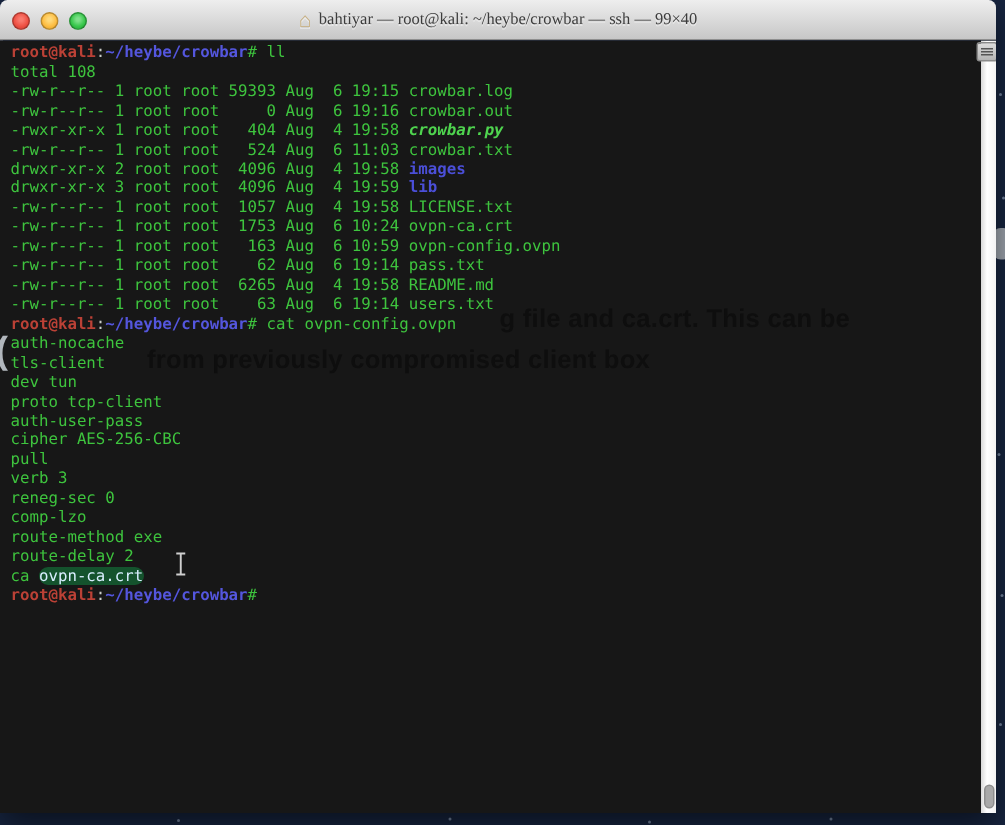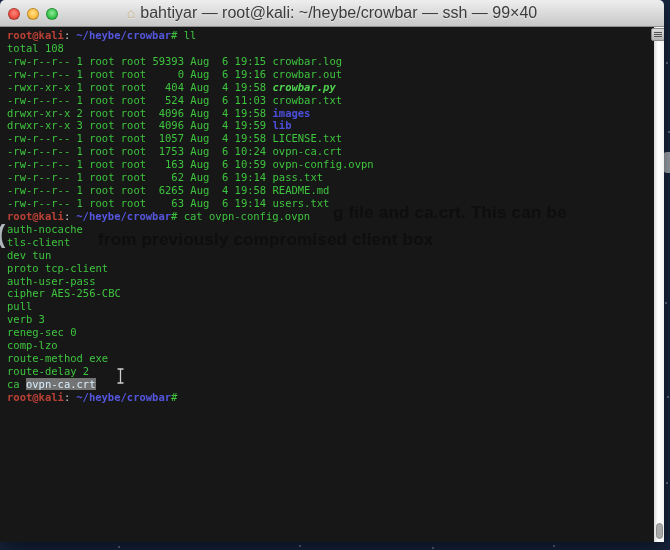--- a/index.html
+++ b/index.html
@@ -20,21 +20,21 @@
               background:linear-gradient(#eeeeee,#c7c7c7);
               border-bottom:1px solid #8f8f8f;
               display:flex; align-items:center; }
   .lights { position:absolute; left:8px; top:0; height:27px; display:flex; align-items:center; gap:7px; }
   .light { width:12px; height:12px; border-radius:50%; border:1px solid rgba(0,0,0,.25); }
   .light.red    { background:radial-gradient(circle at 50% 40%, #f97a6e 15%, #ee4f42 60%, #c63a2e); }
   .light.yellow { background:radial-gradient(circle at 50% 40%, #ffd97a 15%, #fdbc40 60%, #d99c27); }
   .light.green  { background:radial-gradient(circle at 50% 40%, #7fe08a 15%, #35c649 60%, #27a439); }
   .title-wrap { margin:0 auto; display:flex; align-items:center; gap:5px; }
   .proxy-home { font-size:14px; line-height:14px; color:#c6ad7c; text-shadow:0 1px 0 rgba(255,255,255,.5); }
-  .title-text { font-size:16px; color:#3c3c3c; text-shadow:0 1px 0 rgba(255,255,255,.45); white-space:nowrap; }
+  .title-text { font-size:11px; color:#3c3c3c; text-shadow:0 1px 0 rgba(255,255,255,.45); white-space:nowrap;font-family:Liberation Serif, serif; }
 
   
   .terminal { position:absolute; left:0; right:0; top:27px; bottom:0;
               background:#171717; overflow:hidden; }
 
   
   .ghost { position:absolute; z-index:1; color:#0e0e0e; font-weight:bold; font-size:17px;
            white-space:nowrap; filter:blur(.5px); letter-spacing:.2px; }
   .ghost-1 { left:333px; top:176px; }
   .ghost-2 { left:98px;  top:203px; }
@@ -42,23 +42,23 @@
                     color:#ccd2d9; opacity:.85; font-weight:bold; }
 
   .tlines { position:relative; z-index:2; padding:2px 0 0 7px;
             font-family:"DejaVu Sans Mono","Liberation Mono",monospace;
             font-size:10.5px; line-height:12.93px; white-space:pre; }
   .tline { height:12.93px; }
   .c-fg   { color:#3ec43e; }
   .c-exec { color:#4fd44f; font-weight:bold;font-style:italic; }
   .c-red  { color:#bb4136; font-weight:bold;margin-top:24px; }
   .c-gray { color:#c9ccc9; }
-  .c-blue { color:#5456dd; font-weight:bold;margin-left:6px; }
+  .c-blue { color:#5456dd; font-weight:bold; }
   .c-dir  { color:#4b4fd8; font-weight:bold; }
-  .c-sel  { background:#737373; color:#d9efff; }
+  .c-sel  { background:#14532d; color:#d9efff;border-radius:6px; }
 
   .ibeam { position:absolute; z-index:4; left:116px; top:341px; }
 
   
   .scrollbar { position:absolute; z-index:5; right:0; top:0; bottom:0; width:10px;
                background:linear-gradient(90deg,#d9d9d9,#ffffff 40%,#f2f2f2); }
   .scroll-widget { position:absolute; right:-1px; top:1px; width:14px; height:13px;
                    background:linear-gradient(#dcdcdc,#b4b4b4); border:1px solid #8a8a8a; border-radius:2px;
                    display:flex; flex-direction:column; justify-content:center; gap:1px; padding:0 2px; }
   .scroll-widget i { display:block; height:1px; background:#555; }

